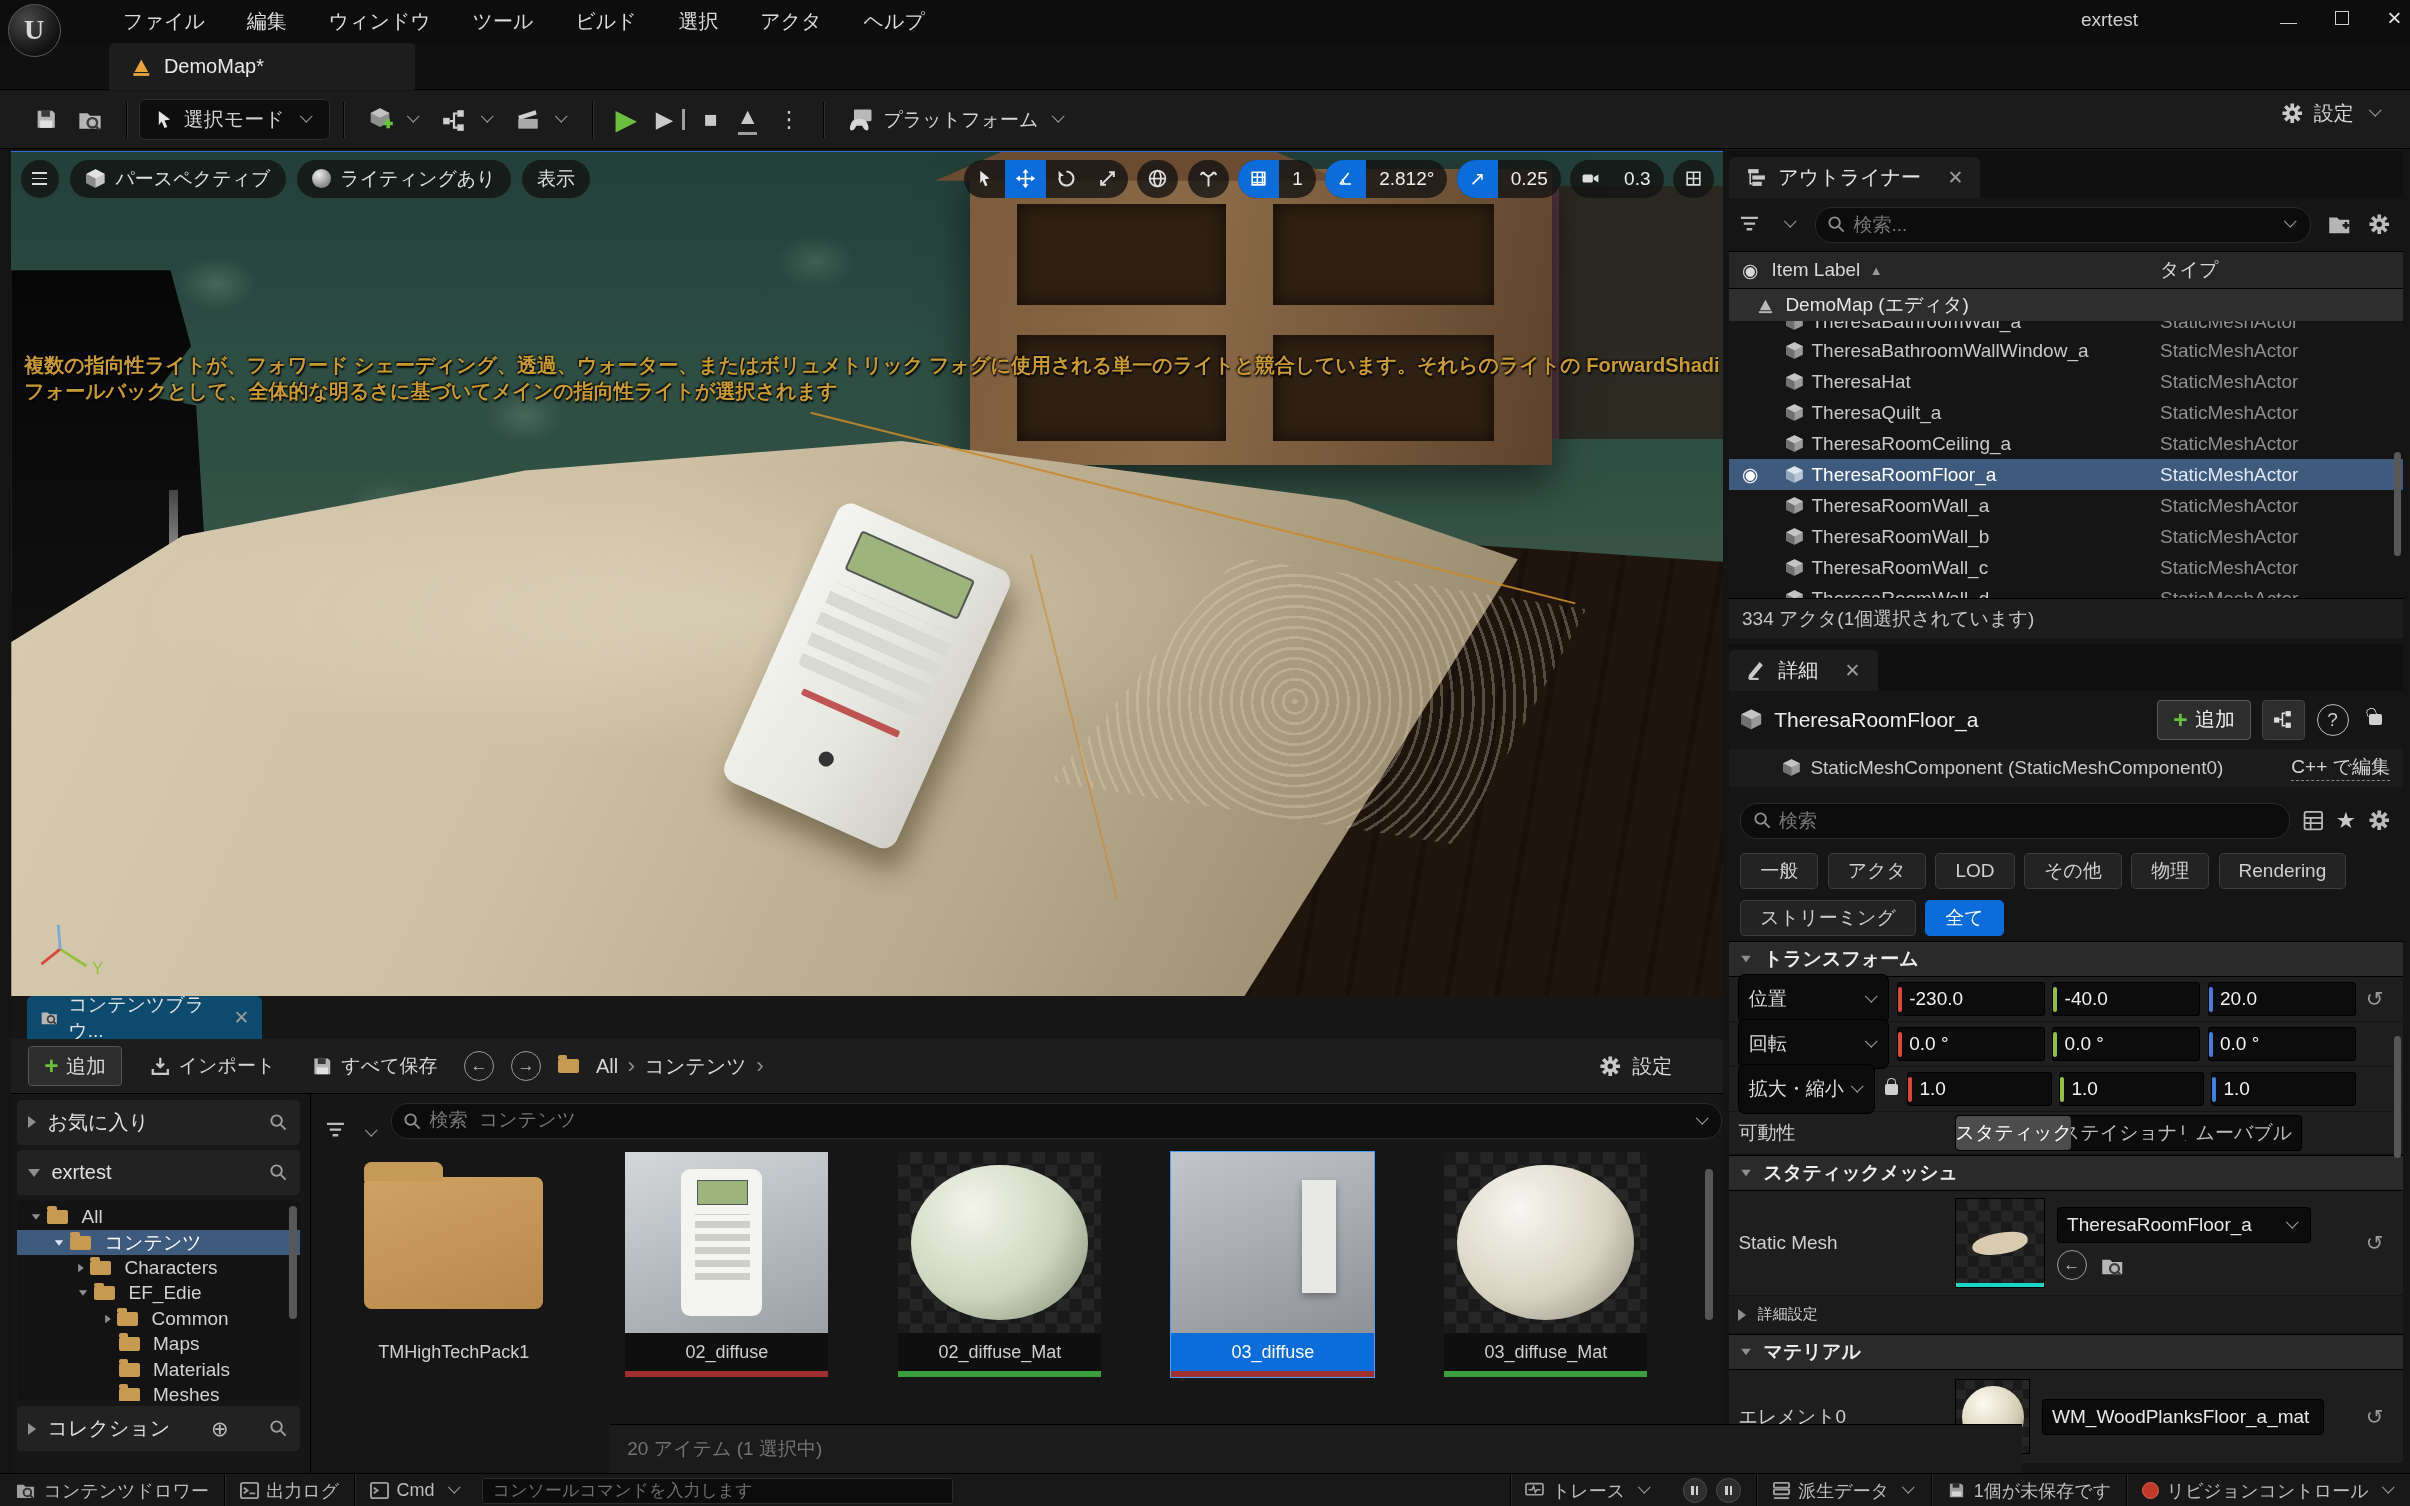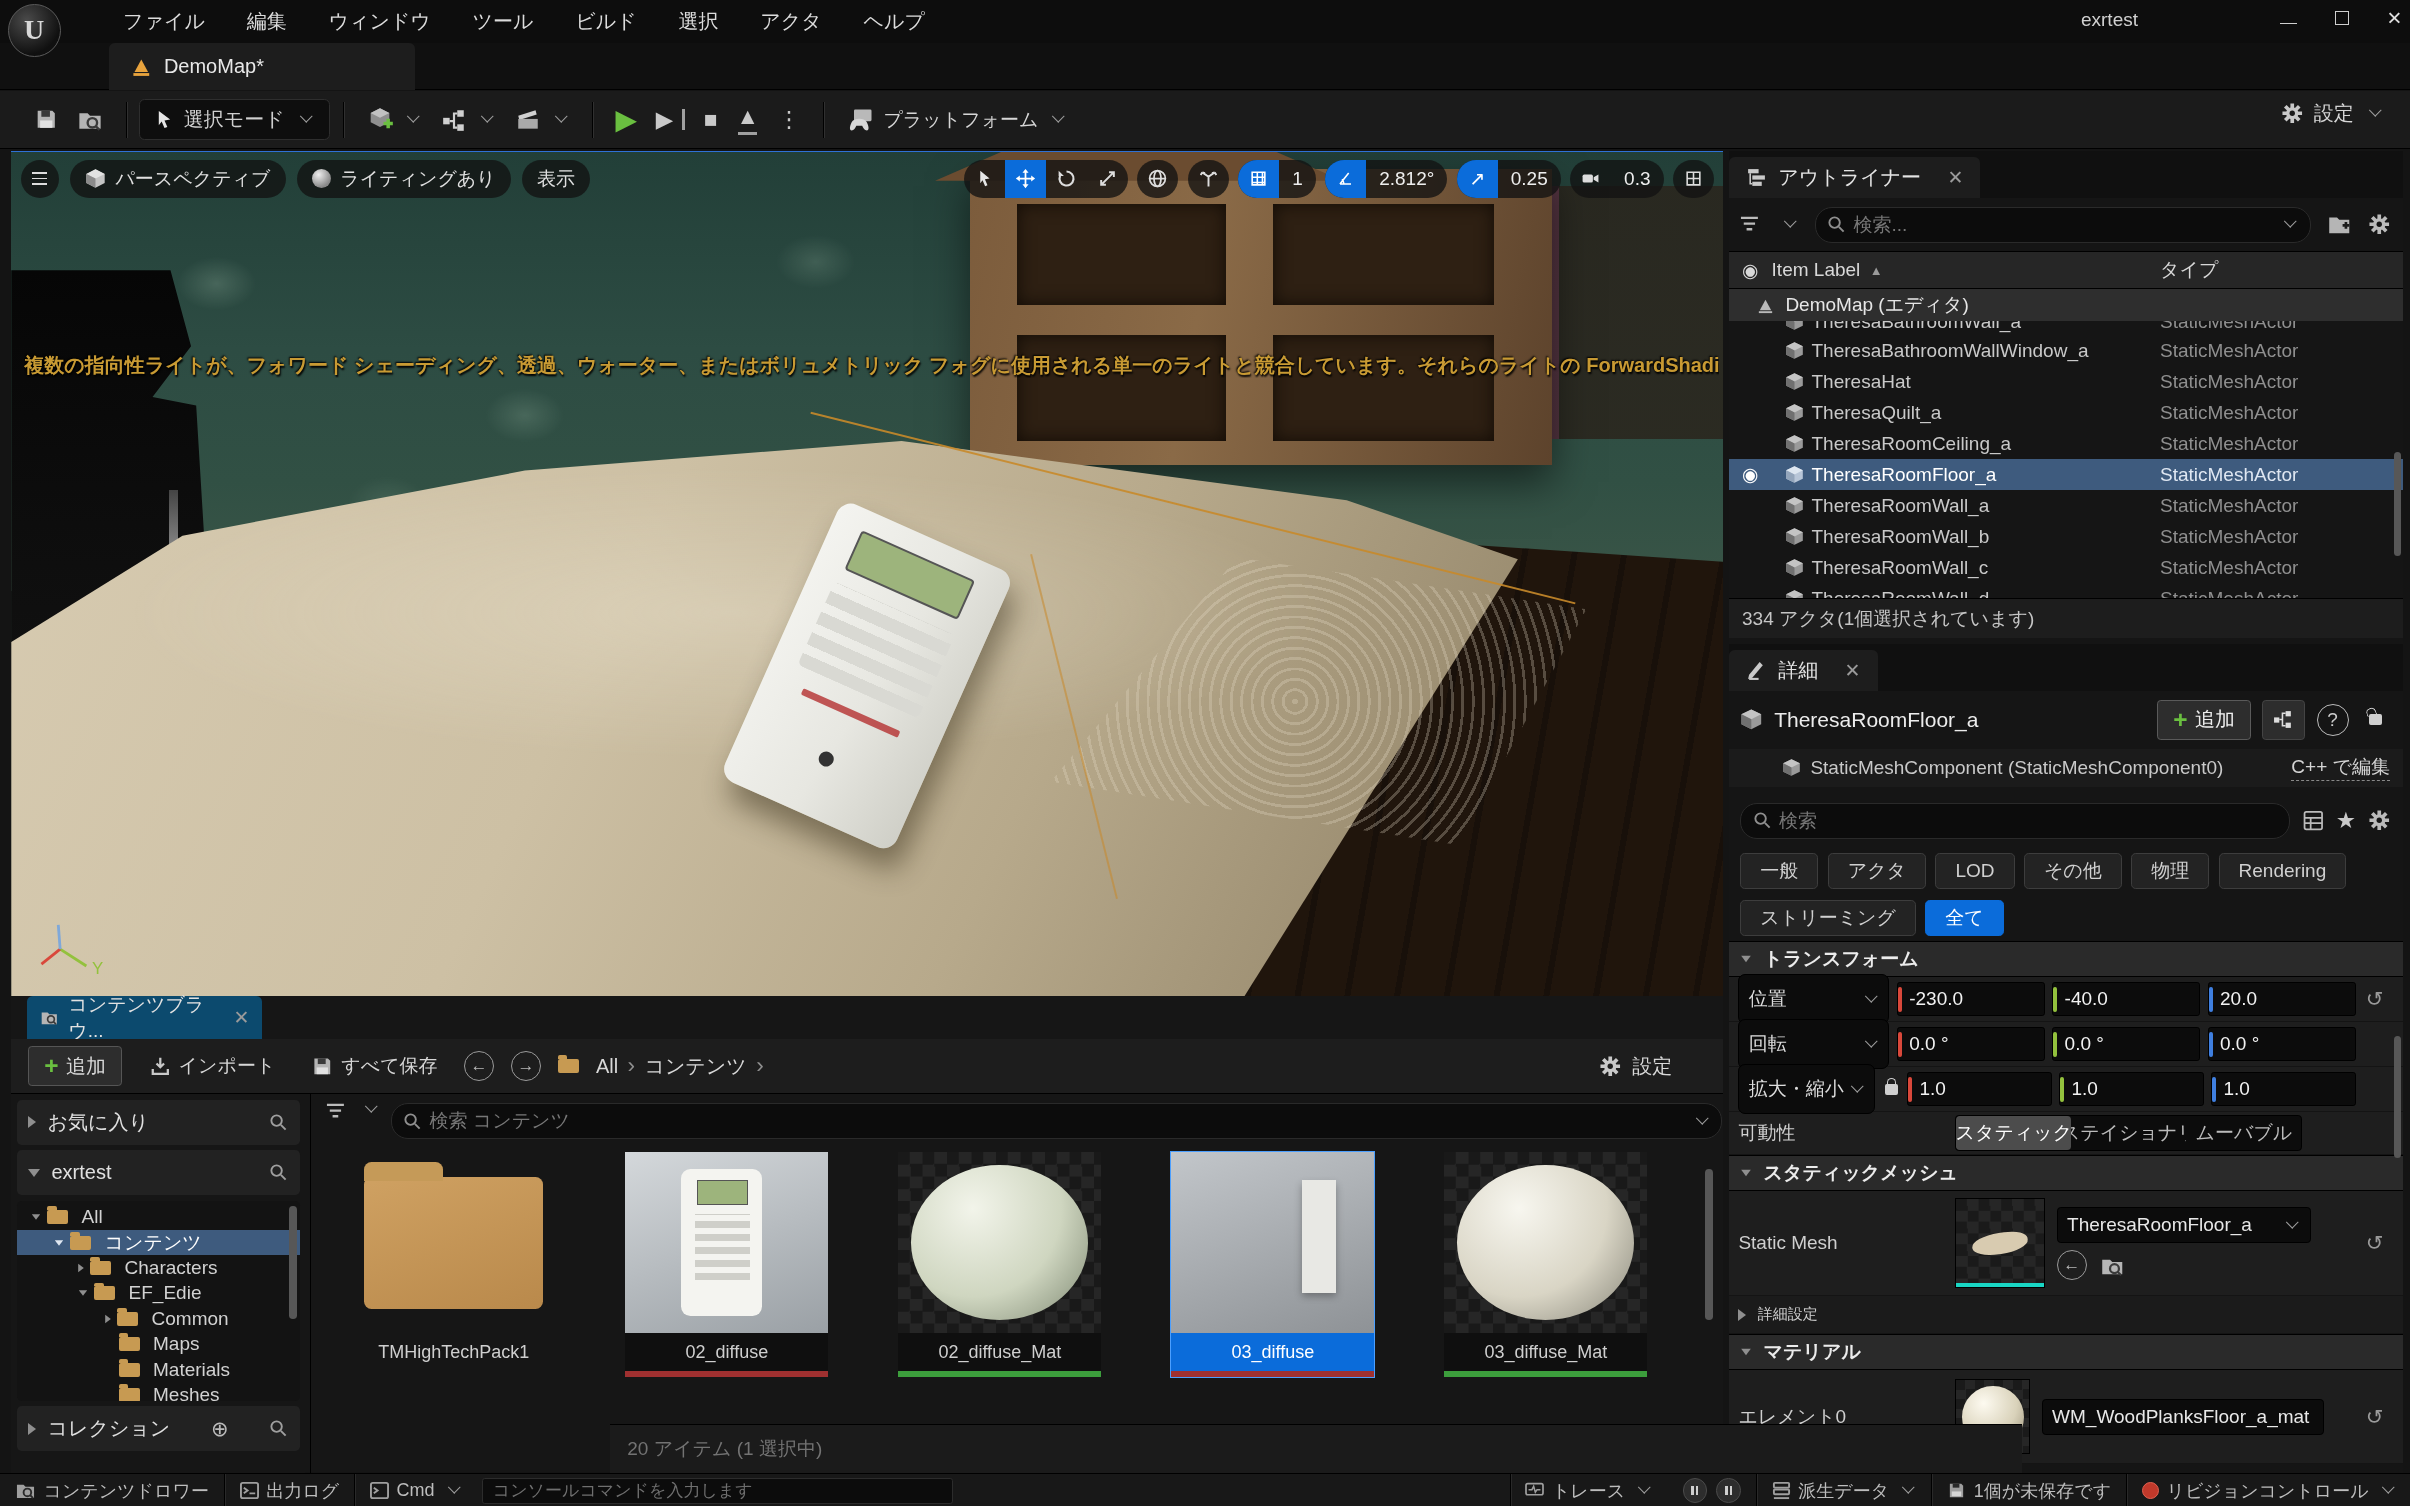--- a/index.html
+++ b/index.html
@@ -183,21 +183,21 @@
   .circ { width:30px; height:30px; border:1.9px solid #9a9a9a; border-radius:50%; display:flex; align-items:center; justify-content:center; color:#b9b9b9; font-size:17px;}
   .crumb { display:flex; align-items:center; gap:9.4px; }
   .cb-settings { margin-left:auto; margin-right:51px; display:flex; gap:9.4px; align-items:center; }
   .cb-side { position:absolute; left:0; top:98px; width:294px; height:379px; background:#161616; padding:5.6px; }
   .side-head { height:45px; background:#222; border-radius:4.7px; display:flex; align-items:center; padding:0 11.3px; gap:11.3px; font-size:20px; color:#e0e0e0; margin-bottom:5.6px;}
   .side-head .icon { margin-left:auto; }
   .tree { background:#131313; border-radius:4.7px; padding:3.8px 0; position:relative; height:200px; overflow:hidden;}
   .trow { height:25.4px; display:flex; align-items:center; font-size:19px; color:#d2d2d2; gap:5.6px; }
   .trow.sel { background:#3e5b7e; color:#fff; }
   .cb-main { position:absolute; left:299px; top:98px; width:1412px; height:379px; border-left:0.9px solid #000; }
-  .cb-filter { display:flex; align-items:flex-start; gap:11px; padding:9.4px 0 0 15px; }
+  .cb-filter { display:flex; align-items:flex-end; gap:11px; padding:9.4px 0 0 15px;font-family:Liberation Mono, monospace; }
   .cb-search { width:753px; }
   .tile { width:203px; display:flex; flex-direction:column; }
   .tile-thumb { width:203px; height:181px; position:relative; overflow:hidden; background:#222; }
   .tile-label { height:38px; background:#0f0f0f; display:flex; align-items:center; justify-content:center;
     font-size:18px; color:#cfcfcf; white-space:nowrap; overflow:hidden; padding:0 5.6px;}
   .tile-stripe { height:5.6px; }
   .stripe-tex { background:#a03030; } .stripe-mat { background:#3c9e3c; }
   .tile.sel { outline:1.9px solid #4b9fff; }
   .tile.sel .tile-label { background:#0b6cda; color:#fff; }
   .checker { background:repeating-conic-gradient(#262626 0% 25%, #191919 0% 50%) 0 0/24.5px 24.5px; }
@@ -362,20 +362,21 @@
     <div class="sel-line2"></div>
     <div class="remote">
       <div class="remote-screen"></div>
       <div class="remote-btns"></div>
       <div class="remote-brand"></div>
       <div class="remote-dot"></div>
     </div>
 
     <div class="warning">
       <div>複数の指向性ライトが、フォワード シェーディング、透過、ウォーター、またはボリュメトリック フォグに使用される単一のライトと競合しています。それらのライトの ForwardShadingPriority を調整してく</div>
+      <div>フォールバックとして、全体的な明るさに基づいてメインの指向性ライトが選択されます</div>
     </div>
 
     <div class="vp-topleft">
       <div class="vp-burger">
           <span></span>
           <span></span>
           <span></span>
         </div>
       <div class="vp-pill">
         <svg width="21" height="21" viewBox="0 0 16 16">

